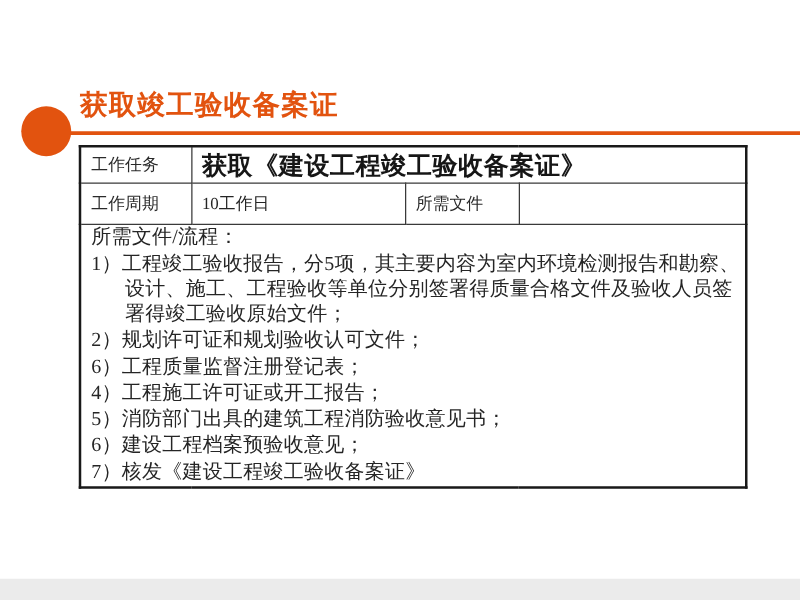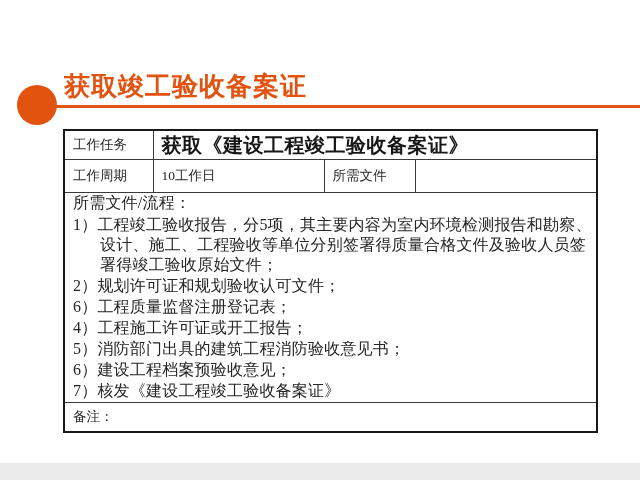--- a/index.html
+++ b/index.html
@@ -10,30 +10,30 @@
     color:#252525;
   }
   
   .bullet{
     position:absolute;left:17px;top:85px;width:40px;height:40px;
     border-radius:50%;background:#e2530f;
   }
   .slide-title{
     position:absolute;left:64px;top:69px;
     font-family:"Liberation Sans","DejaVu Sans",sans-serif;
-    font-weight:700;font-size:26px;letter-spacing:1px;color:#e2530f;
+    font-weight:700;font-size:22px;letter-spacing:1px;color:#e2530f;
     white-space:nowrap;
   }
   .title-underline{
     position:absolute;left:56px;top:105px;width:584px;height:3px;
     background:#e2530f;
   }
   
   table.doc{
-    position:absolute;left:63px;top:129px;
+    position:absolute;left:63px;top:116px;
     width:533px;border-collapse:collapse;table-layout:fixed;
     border:2px solid #191919;
     font-size:13.5px;
   }
   table.doc td{
     border:1px solid #3a3a3a;
     padding:0 0 0 8px;
     vertical-align:middle;
     overflow:hidden;
   }
@@ -93,19 +93,16 @@
             <div class="doc-item">1）工程竣工验收报告，分5项，其主要内容为室内环境检测报告和勘察、设计、施工、工程验收等单位分别签署得质量合格文件及验收人员签署得竣工验收原始文件；</div>
             <div class="doc-item">2）规划许可证和规划验收认可文件；</div>
             <div class="doc-item">6）工程质量监督注册登记表；</div>
             <div class="doc-item">4）工程施工许可证或开工报告；</div>
             <div class="doc-item">5）消防部门出具的建筑工程消防验收意见书；</div>
             <div class="doc-item">6）建设工程档案预验收意见；</div>
             <div class="doc-item">7）核发《建设工程竣工验收备案证》</div>
           </div>
     </td>
   </tr>
-  <tr>
-    <td class="note" colspan="4">备注：</td>
-  </tr>
 </tbody>
   </table>
 
 <div class="bottom-bar"></div>
 
 </body></html>

